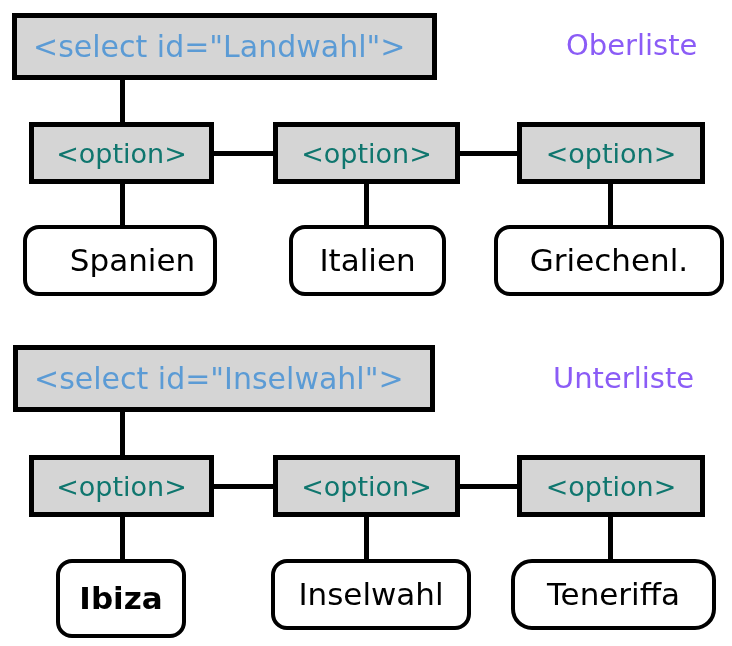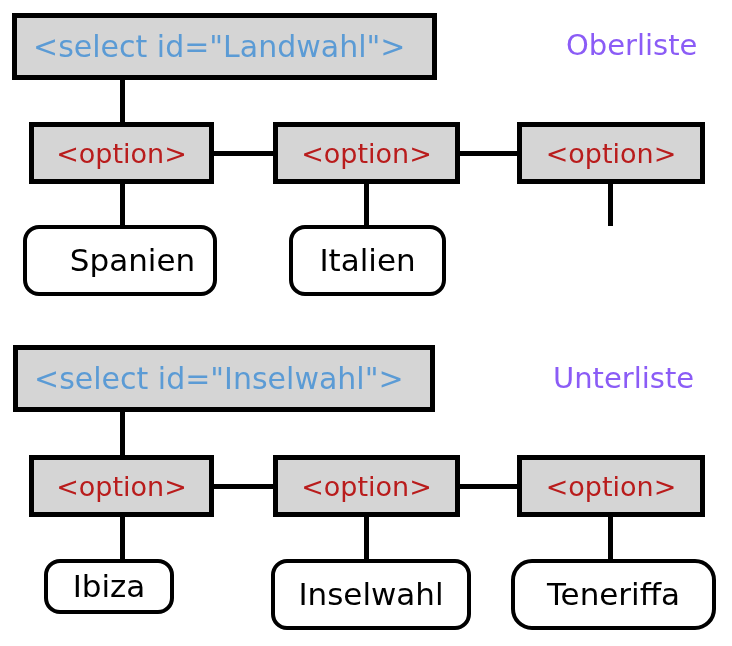--- a/index.html
+++ b/index.html
@@ -42,21 +42,21 @@
   .option-box {
     position: absolute;
     box-sizing: border-box;
     background: #d5d5d5;
     border: 5px solid #000000;
     display: flex;
     align-items: center;
     justify-content: center;
   }
   .option-box .tag-text {
-    color: #b91c1c;
+    color: #0f766e;
     font-size: 27px;
     line-height: 1;
     white-space: nowrap;
   }
   
   .value-box {
     position: absolute;
     box-sizing: border-box;
     background: #ffffff;
     border: 4px solid #000000;
@@ -125,20 +125,23 @@
   <div class="conn-v" style="left:608px; top:182px; height:44px;"></div>
 
   <div class="value-box" style="left:23px; top:225px; width:194px; height:71px;padding-left:25px;">
     <span class="value-text">Spanien</span>
   </div>
 
   <div class="value-box" style="left:289px; top:225px; width:157px; height:71px;">
     <span class="value-text">Italien</span>
   </div>
 
+  <div class="value-box" style="left:494px; top:225px; width:230px; height:71px;">
+    <span class="value-text">Griechenl.</span>
+  </div>
 
   <div class="select-box" style="left:13px; top:345px; width:422px; height:67px;">
     <span class="tag-text">&lt;select id="Inselwahl"&gt;</span>
   </div>
 
   <div class="caption" style="left:553px; top:364px;">Unterliste</div>
 
   <div class="conn-v" style="left:120px; top:412px; height:44px;"></div>
 
   <div class="option-box" style="left:29px; top:455px; width:185px; height:62px;">
@@ -154,21 +157,21 @@
   <div class="conn-h" style="left:458px; top:484px; width:61px;"></div>
 
   <div class="option-box" style="left:517px; top:455px; width:188px; height:62px;">
     <span class="tag-text">&lt;option&gt;</span>
   </div>
 
   <div class="conn-v" style="left:120px; top:515px; height:45px;"></div>
   <div class="conn-v" style="left:364px; top:515px; height:45px;"></div>
   <div class="conn-v" style="left:608px; top:515px; height:45px;"></div>
 
-  <div class="value-box" style="left:44px; top:559px; width:130px; height:55px;">
+  <div class="value-box" style="left:56px; top:559px; width:130px; height:79px;font-weight:bold;">
     <span class="value-text">Ibiza</span>
   </div>
 
   <div class="value-box" style="left:271px; top:559px; width:200px; height:71px;">
     <span class="value-text">Inselwahl</span>
   </div>
 
   <div class="value-box" style="left:511px; top:559px; width:205px; height:71px;border-radius:21px;">
     <span class="value-text">Teneriffa</span>
   </div>

